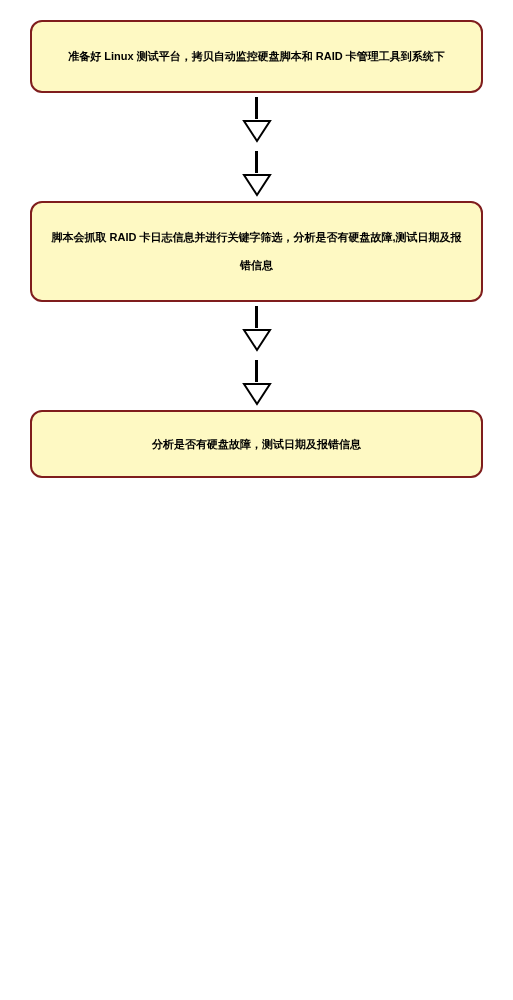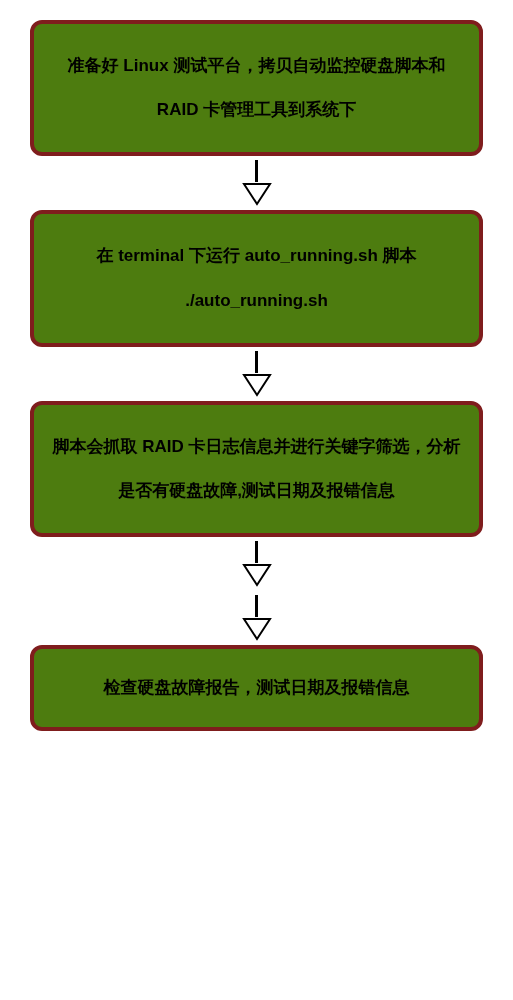--- a/index.html
+++ b/index.html
@@ -17,29 +17,29 @@
       align-items: center;
       padding: 20px 30px;
     }
     .flowchart {
       display: flex;
       flex-direction: column;
       align-items: center;
       width: 100%;
     }
     .box {
-      border: 4px solid #7f1d1d;
+      border: 2px solid #7f1d1d;
       border-radius: 12px;
       padding: 20px 18px;
       width: 100%;
       text-align: center;
-      font-size: 17px;
+      font-size: 11px;
       line-height: 2.6;
       font-weight: bold;
-      background: #4d7c0f;
+      background: #fef9c3;
     }
     .box-small {
       line-height: 2.2;
     }
     .arrow-container {
       display: flex;
       flex-direction: column;
       align-items: center;
       margin: 4px 0;
     }
@@ -68,23 +68,20 @@
 
   <div class="arrow-container">
     <div class="arrow-stem"></div>
     <div class="arrow-outline">
       <svg width="30" height="24" viewBox="0 0 30 24">
         <path d="M 2 2 L 28 2 L 15 22 Z" fill="#fff" stroke="#000" stroke-width="2"></path>
       </svg>
     </div>
   </div>
 
-  <div class="box">
-    <span>在 terminal 下运行 auto_running.sh 脚本 ./auto_running.sh</span>
-  </div>
 
   <div class="arrow-container">
     <div class="arrow-stem"></div>
     <div class="arrow-outline">
       <svg width="30" height="24" viewBox="0 0 30 24">
         <path d="M 2 2 L 28 2 L 15 22 Z" fill="#fff" stroke="#000" stroke-width="2"></path>
       </svg>
     </div>
   </div>
 
@@ -105,16 +102,16 @@
   <div class="arrow-container">
     <div class="arrow-stem"></div>
     <div class="arrow-outline">
       <svg width="30" height="24" viewBox="0 0 30 24">
         <path d="M 2 2 L 28 2 L 15 22 Z" fill="#fff" stroke="#000" stroke-width="2"></path>
       </svg>
     </div>
   </div>
 
   <div class="box box-small">
-    <span>检查硬盘故障报告，测试日期及报错信息</span>
+    <span>分析是否有硬盘故障，测试日期及报错信息</span>
   </div>
 
 </div>
 
 </body></html>

